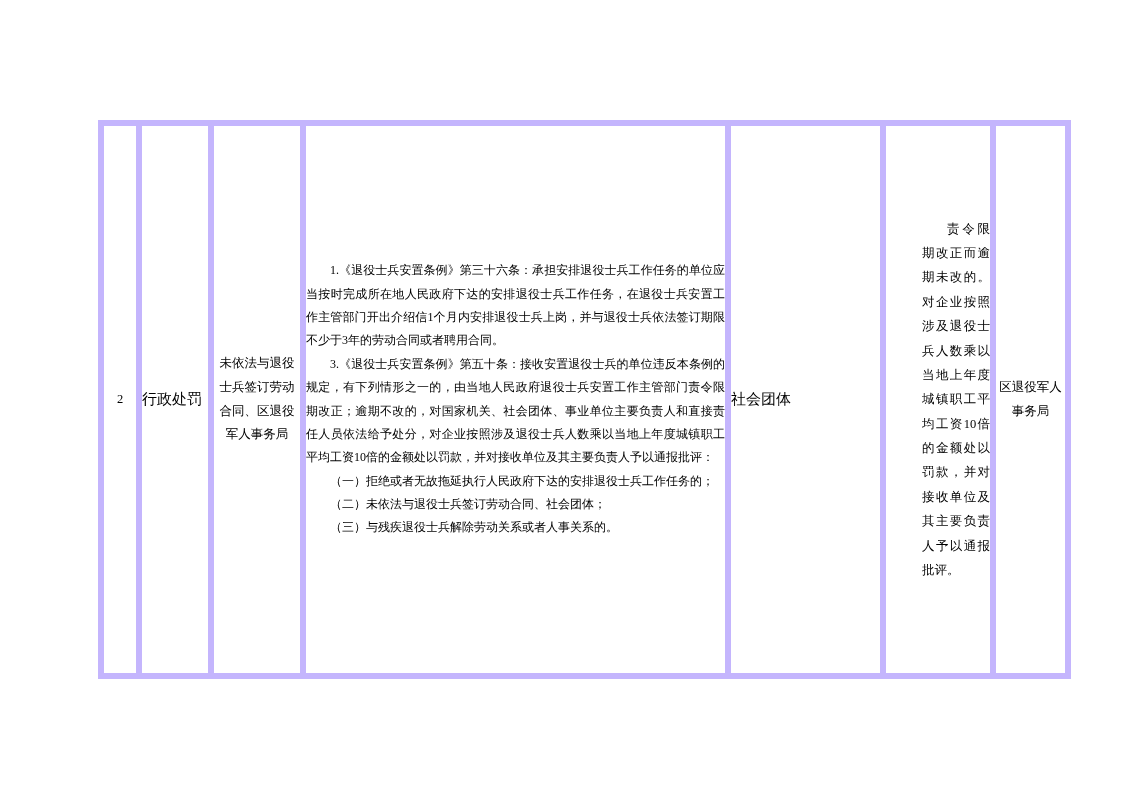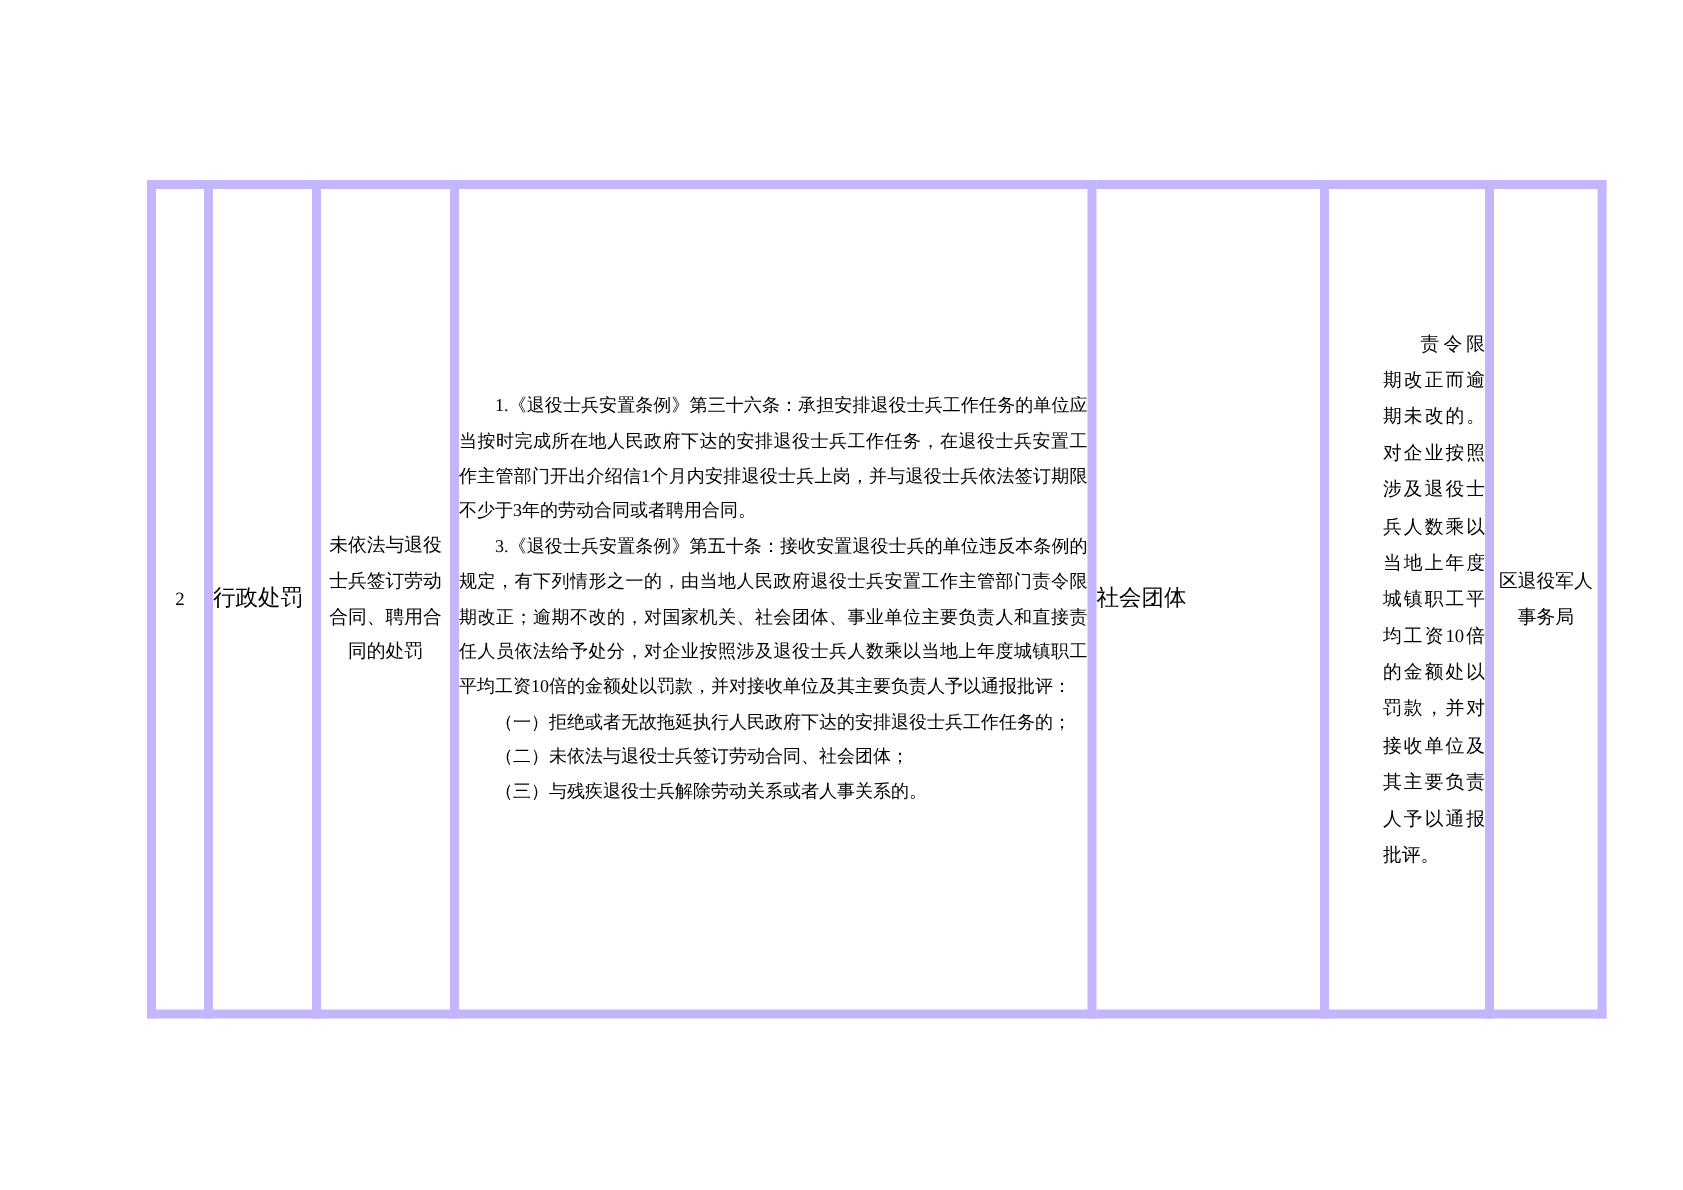--- a/index.html
+++ b/index.html
@@ -125,21 +125,21 @@
       <col class="col-name">
       <col class="col-basis">
       <col class="col-level">
       <col class="col-standard">
       <col class="col-dept">
     </colgroup>
     <tbody>
       <tr class="tall-row">
         <td class="cell-num">2</td>
         <td class="cell-center">行政处罚</td>
-        <td class="cell-name">未依法与退役士兵签订劳动合同、聘用合同的处罚</td>
+        <td class="cell-name">未依法与退役士兵签订劳动合同、区退役军人事务局</td>
         <td class="cell-basis">
           <p class="indent">1.《退役士兵安置条例》第三十六条：承担安排退役士兵工作任务的单位应当按时完成所在地人民政府下达的安排退役士兵工作任务，在退役士兵安置工作主管部门开出介绍信1个月内安排退役士兵上岗，并与退役士兵依法签订期限不少于3年的劳动合同或者聘用合同。</p>
           <p class="indent">3.《退役士兵安置条例》第五十条：接收安置退役士兵的单位违反本条例的规定，有下列情形之一的，由当地人民政府退役士兵安置工作主管部门责令限期改正；逾期不改的，对国家机关、社会团体、事业单位主要负责人和直接责任人员依法给予处分，对企业按照涉及退役士兵人数乘以当地上年度城镇职工平均工资10倍的金额处以罚款，并对接收单位及其主要负责人予以通报批评：</p>
           <p class="indent">（一）拒绝或者无故拖延执行人民政府下达的安排退役士兵工作任务的；</p>
           <p class="indent">（二）未依法与退役士兵签订劳动合同、社会团体；</p>
           <p class="indent">（三）与残疾退役士兵解除劳动关系或者人事关系的。</p>
         </td>
         <td class="cell-center">社会团体</td>
         <td class="cell-standard">
           <p class="first">责令限期改正而逾期未改的。对企业按照涉及退役士兵人数乘以当地上年度城镇职工平均工资10倍的金额处以罚款，并对接收单位及其主要负责人予以通报批评。</p>

